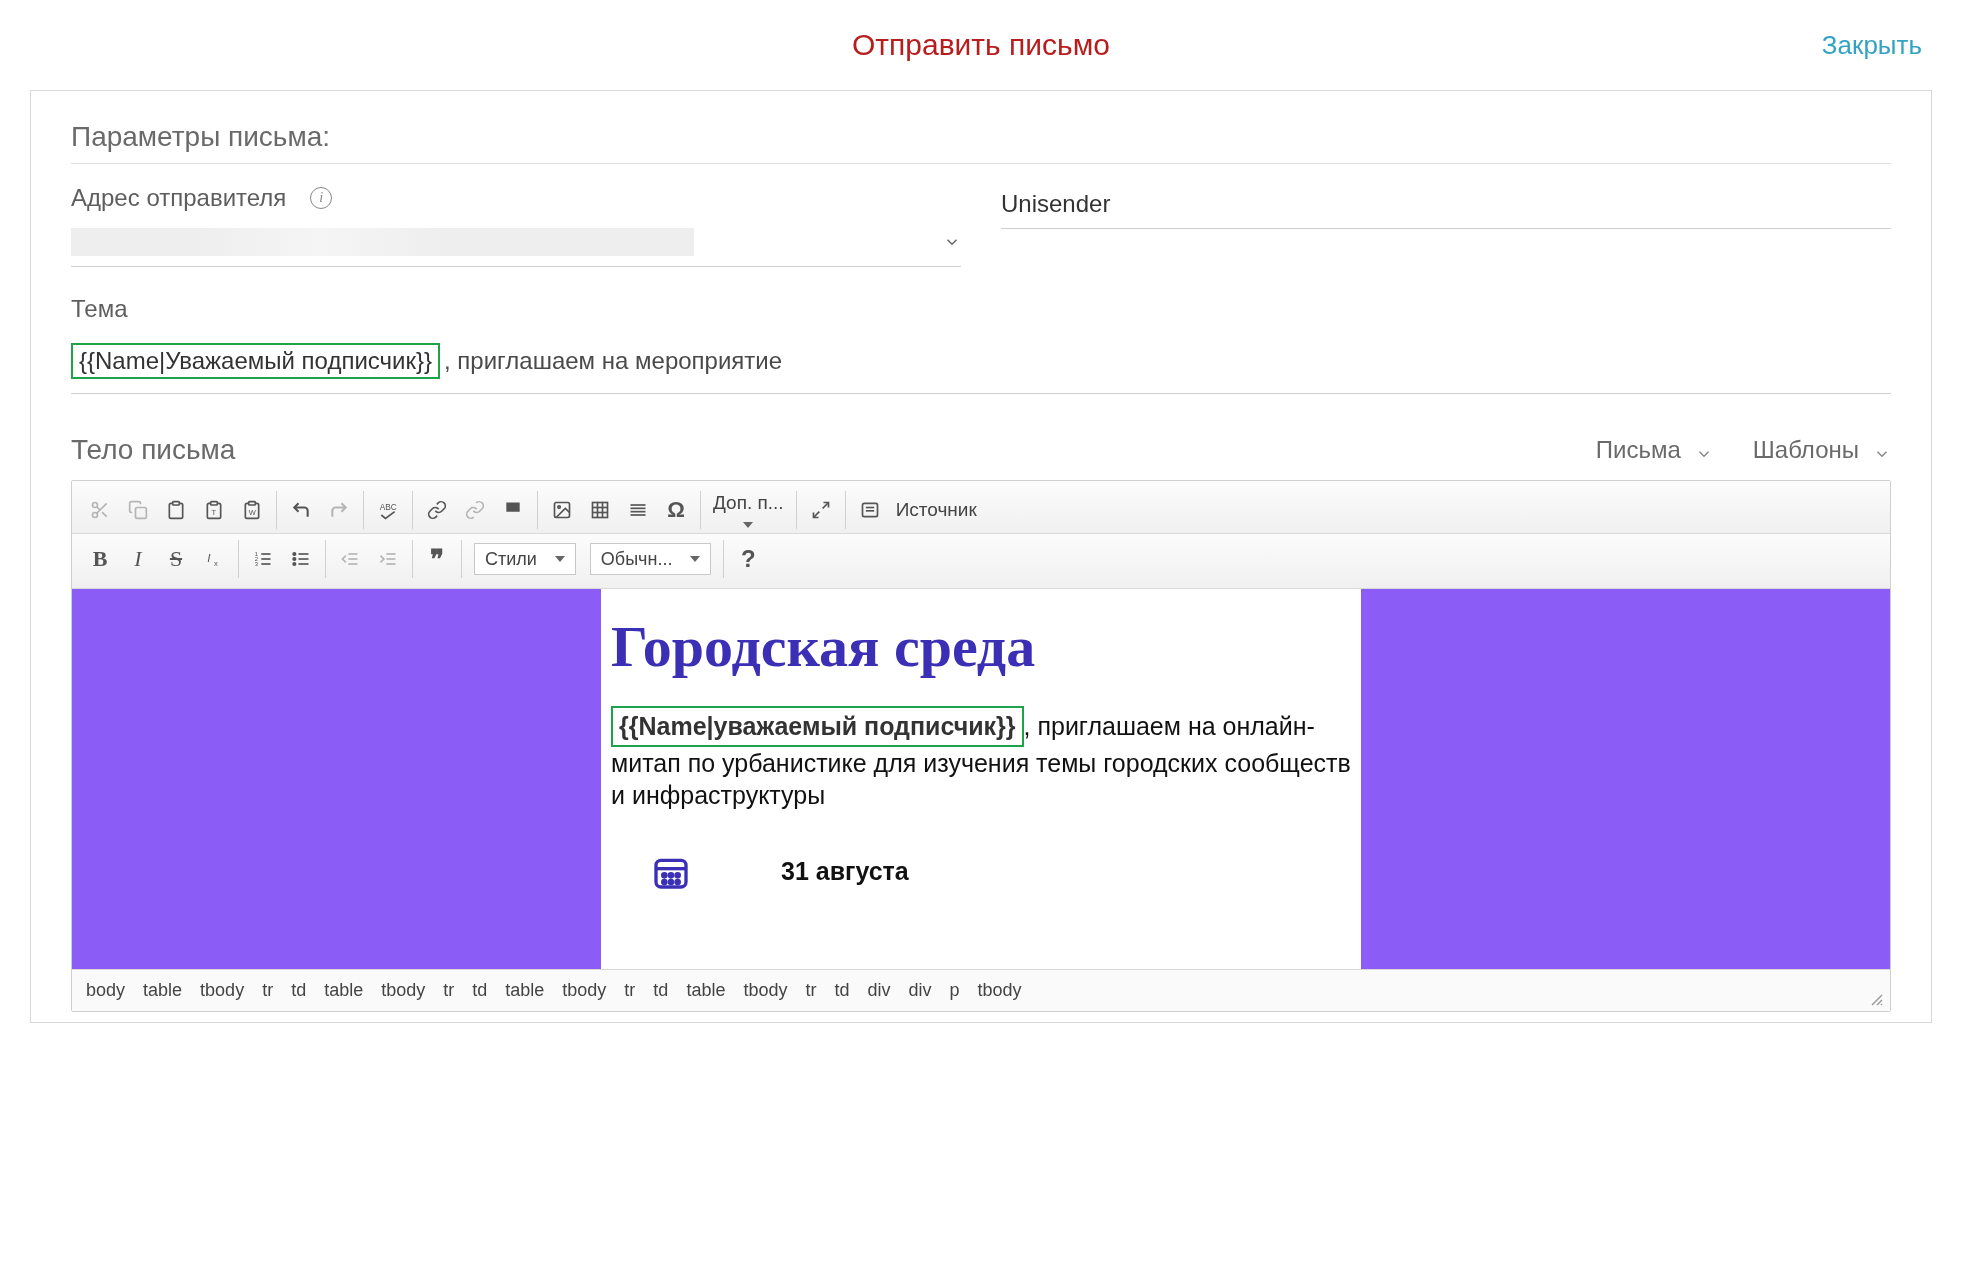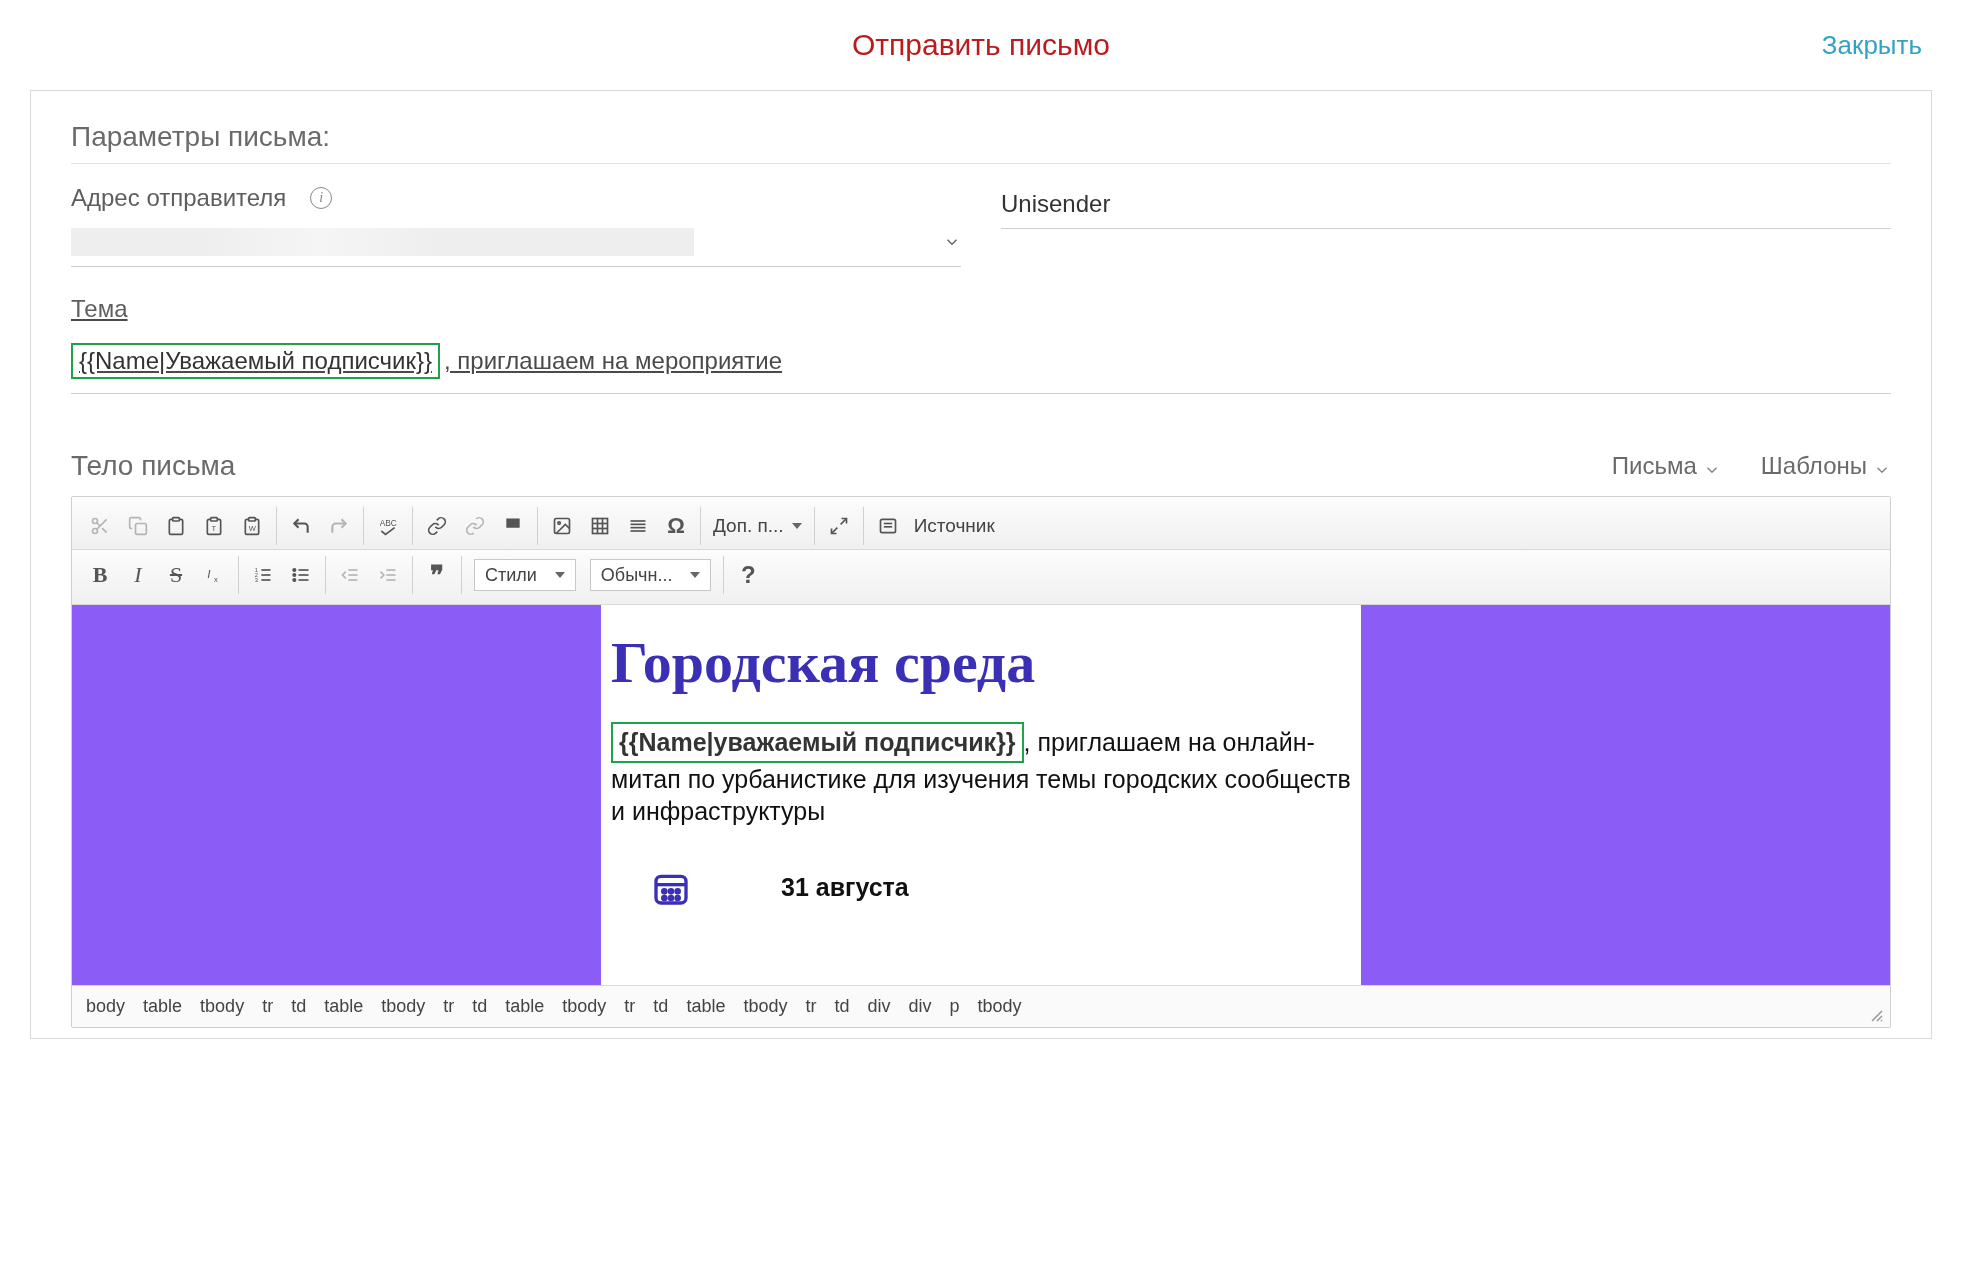--- a/index.html
+++ b/index.html
@@ -95,22 +95,21 @@
   .chevron svg { width: 100%; height: 100%; }
   .input-wrap input {
     border: none; outline: none;
     font-size: 24px;
     color: #333;
     width: 100%;
     background: transparent;
   }
   .subject-field {
     margin-top: 12px;
-    margin-bottom: 56px;
-    text-decoration: underline;
+    margin-bottom: 40px;
   }
   .subject-line {
     border-bottom: 1px solid #cfcfcf;
     padding: 10px 0 14px 0;
     font-size: 24px;
     display: flex;
     align-items: center;
     gap: 4px;
     flex-wrap: wrap;
   }
@@ -125,21 +124,21 @@
     align-items: center;
     justify-content: space-between;
     margin-bottom: 14px;
   }
   .body-actions {
     display: flex;
     gap: 40px;
     font-size: 24px;
     color: #6a6a6a;
   }
-  .body-actions > div { display: flex; align-items: center; gap: 6px; cursor: pointer; }
+  .body-actions > div { display: flex; align-items: center; gap: 14px; cursor: pointer; }
   .editor {
     border: 1px solid #cfcfcf;
     border-radius: 2px;
     background: #f7f7f7;
   }
   .toolbar {
     display: flex;
     flex-wrap: wrap;
     align-items: center;
     padding: 10px 12px 4px 12px;
@@ -176,20 +175,21 @@
   .tbtn svg { width: 20px; height: 20px; }
   .tbtn.disabled { opacity: 0.4; cursor: default; }
   .ttext {
     font-size: 19px;
     color: #444;
     cursor: pointer;
     display: inline-flex;
     align-items: center;
     gap: 8px;
     white-space: nowrap;
+    flex-direction: column;
   }
   .tdropdown {
     border: 1px solid #c8c8c8;
     background: #fff;
     padding: 4px 10px;
     font-size: 18px;
     color: #444;
     display: inline-flex;
     align-items: center;
     gap: 18px;

